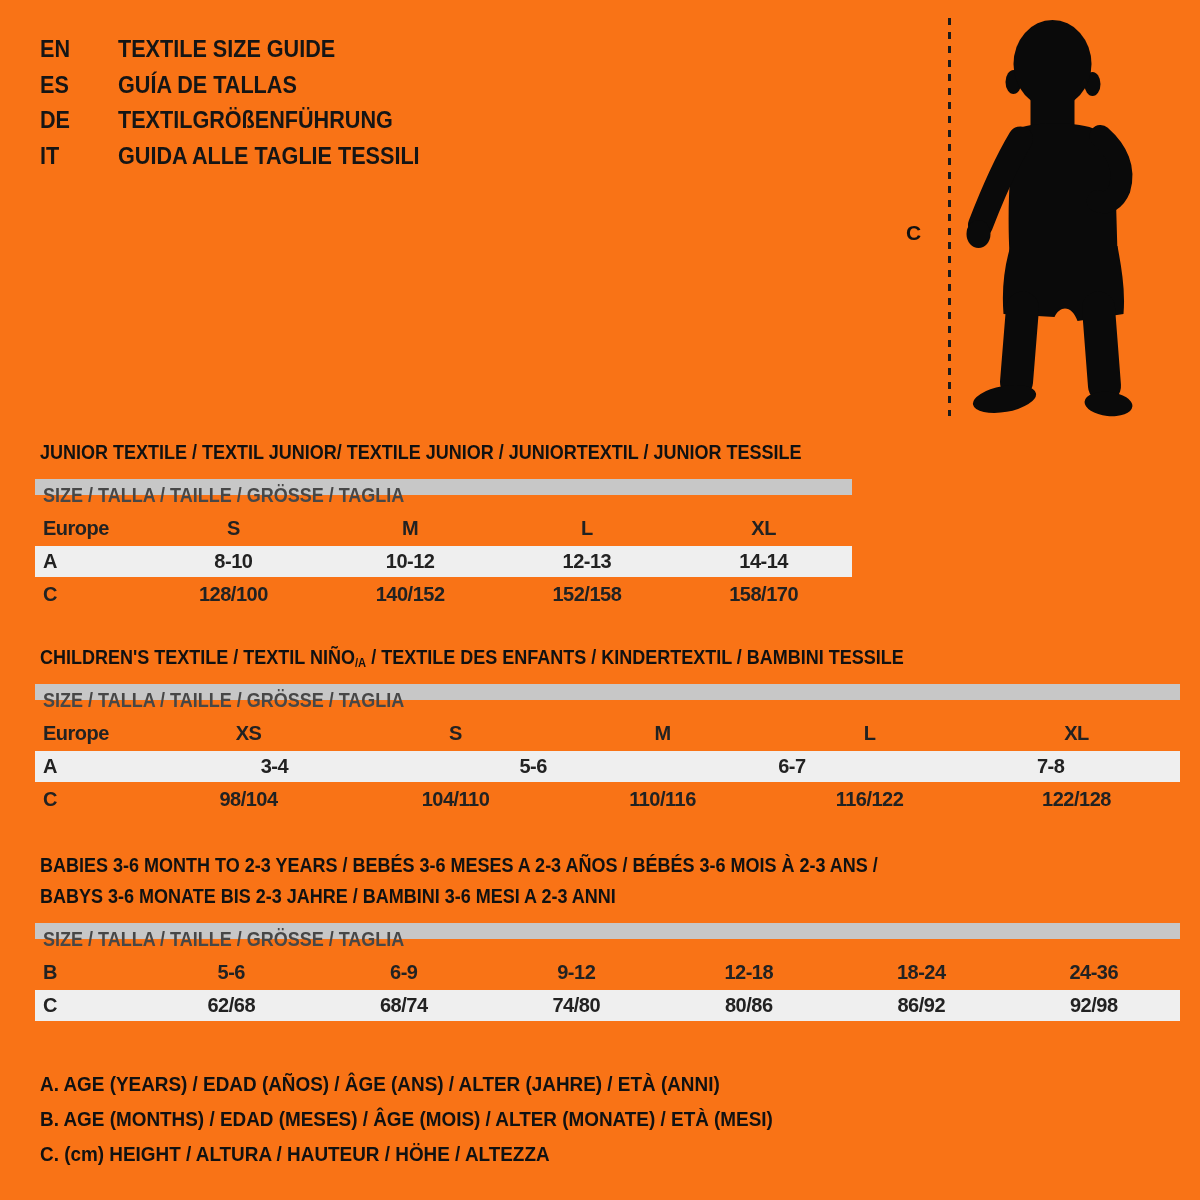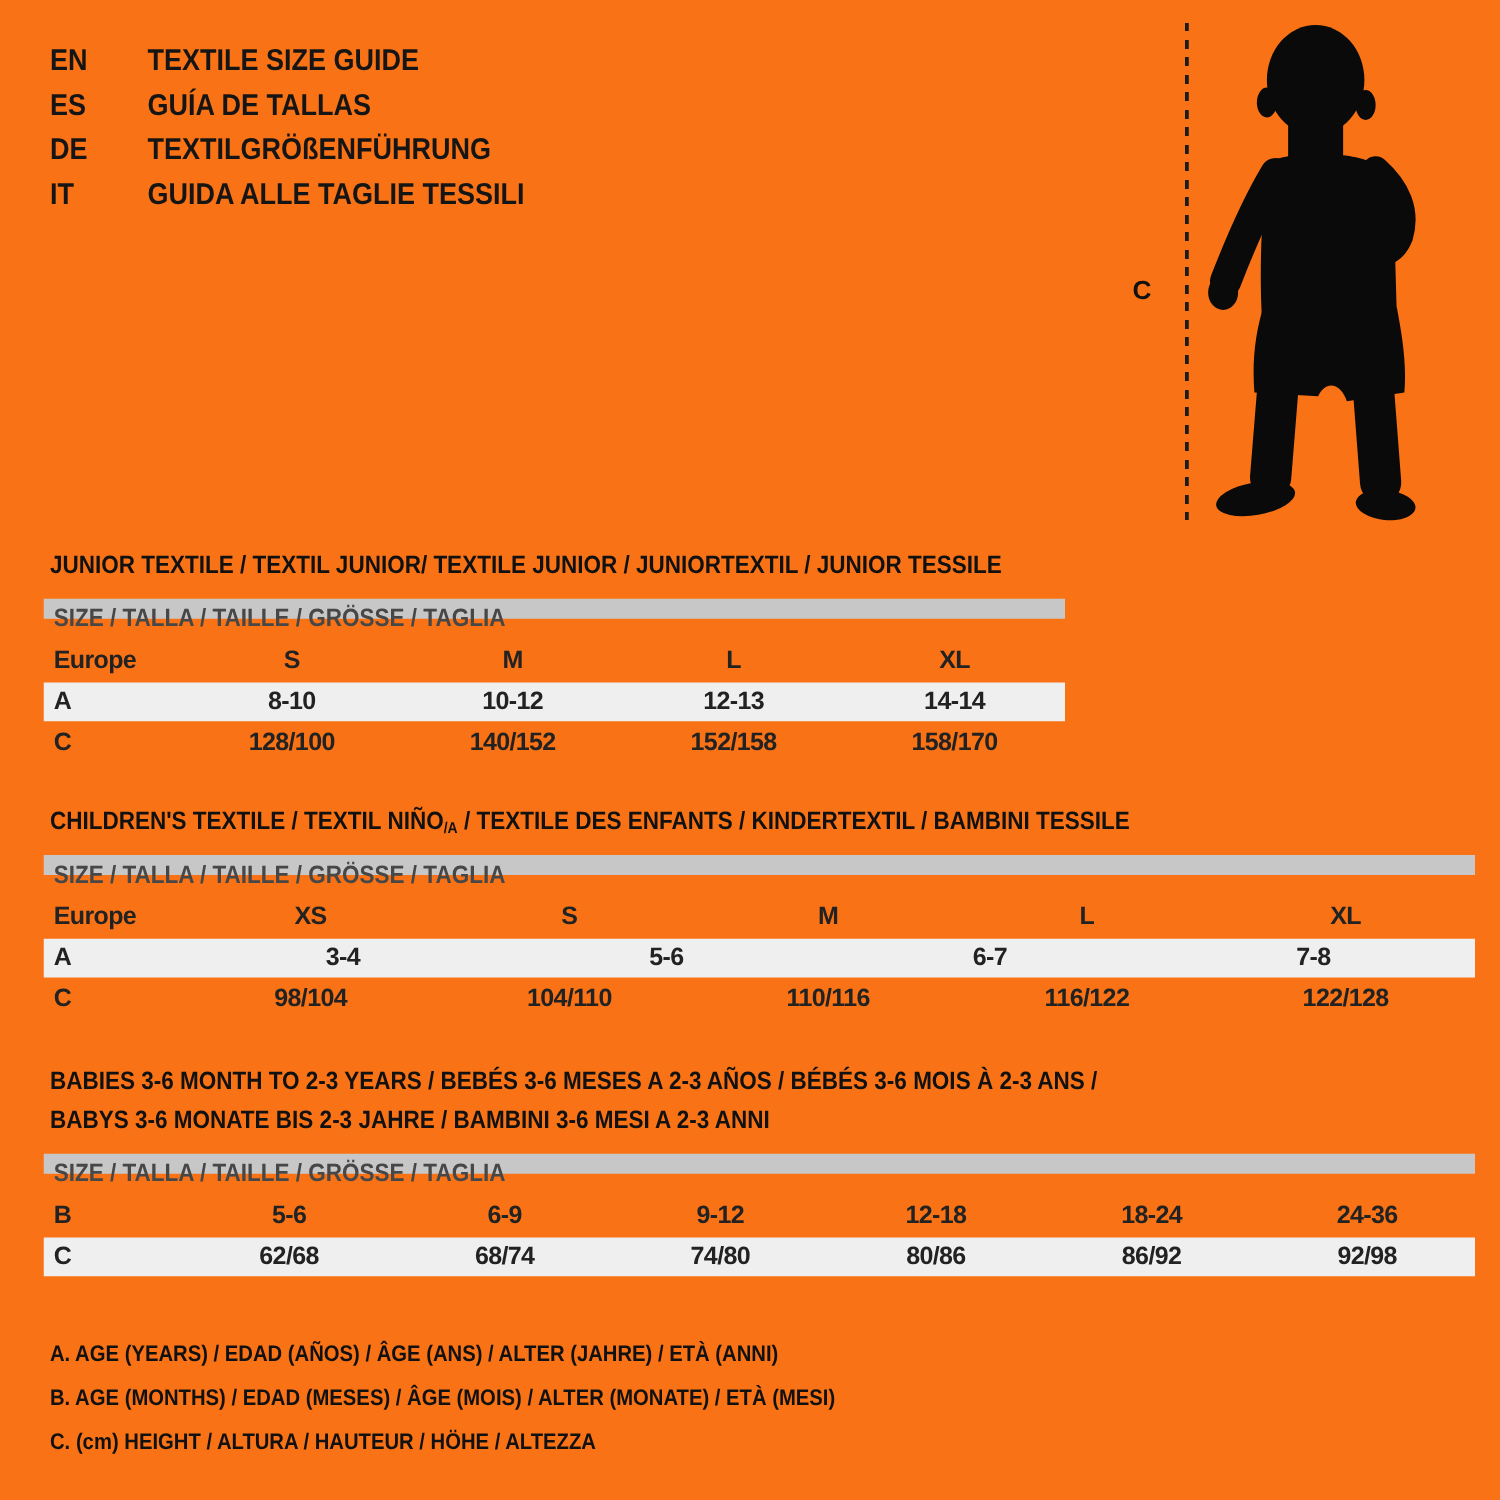--- a/index.html
+++ b/index.html
@@ -35,21 +35,21 @@
   .trow { display:flex; height:31px; line-height:31px; margin-bottom:2px; font-size:20px; font-weight:700; letter-spacing:-0.5px; color:#222; }
   .trow.shaded { background:#efefef; }
   .tlabel { width:110px; padding-left:8px; box-sizing:border-box; text-align:left; }
   .tcell { flex:1; text-align:center; }
 
   .w-junior { width:817px; }
   .w-wide { width:1145px; }
 
   
   .notes { position:absolute; left:40px; top:1066px; }
-  .note-line { height:35px; line-height:35px; font-size:18px; font-weight:700; color:#111; }
+  .note-line { height:35px; line-height:35px; font-size:21px; font-weight:700; color:#111; }
 </style>
 </head>
 <body>
 
 <div class="page">
 
   <div class="lang-block">
     <div class="lang-row">
       <span class="lang-code"><span class="cx">EN</span></span>
       <span class="cx">TEXTILE SIZE GUIDE</span>

